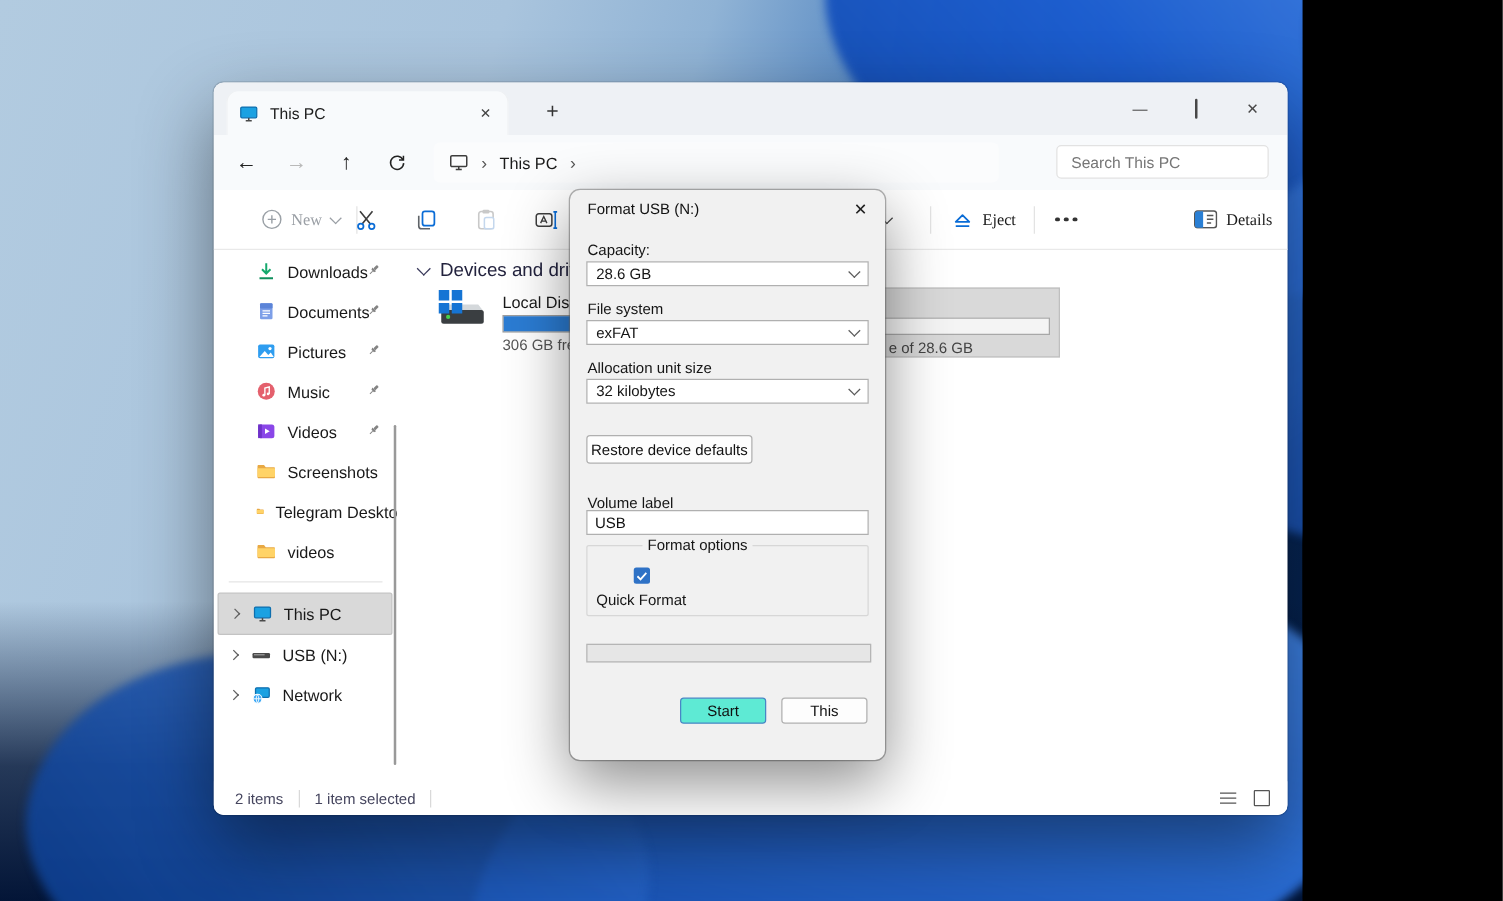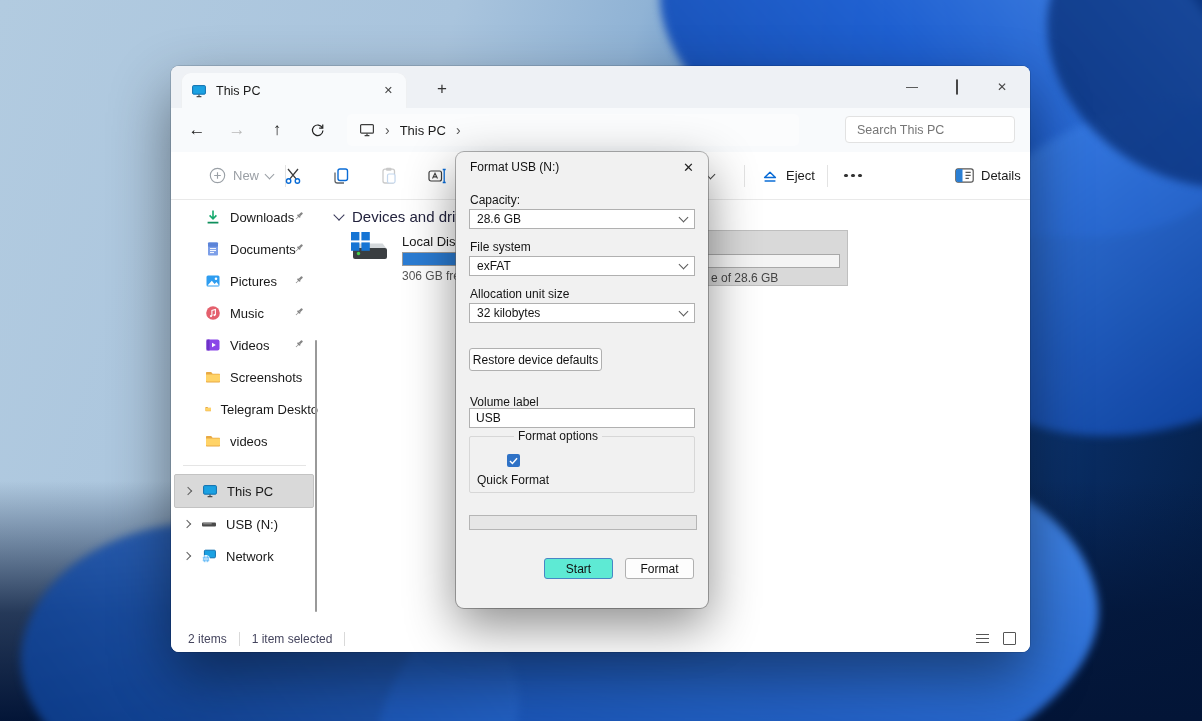--- a/index.html
+++ b/index.html
@@ -1,17 +1,17 @@
 <!DOCTYPE html>
 <html><head>
 <meta charset="utf-8">
 <style>
   html,body{margin:0;padding:0;background:#000;}
-  .stage{position:relative;width:1202px;height:721px;overflow:hidden;
-         font-family:"Liberation Sans",sans-serif;-webkit-font-smoothing:antialiased;}
+  .stage{position:relative;width:998px;height:721px;overflow:hidden;
+         font-family:"Liberation Sans",sans-serif;padding-left:44px;-webkit-font-smoothing:antialiased;}
   
   .wp{position:absolute;inset:0;
       background:linear-gradient(108deg,#b2cbe0 0%,#a9c4dd 32%,#90b3d5 45%,#5e8ec5 55%,#2c63af 64%,#124186 75%,#082a5e 87%,#041d44 100%);}
   .petal{position:absolute;filter:blur(4px);}
   .p1{left:660px;top:-140px;width:600px;height:360px;transform:rotate(22deg);
       background:linear-gradient(205deg,#5d9ef7,#1d5fd3 58%,#0c45ad);border-radius:47% 53% 58% 42%/62% 55% 45% 38%;opacity:.92;}
   .p2{left:930px;top:110px;width:430px;height:320px;transform:rotate(-16deg);
       background:linear-gradient(160deg,#3c82ec,#0b3f9f);border-radius:55% 45% 50% 50%/55% 60% 40% 45%;opacity:.9;}
   .p3{left:360px;top:470px;width:740px;height:350px;transform:rotate(-10deg);
       background:linear-gradient(25deg,#0a3d9a,#2d72dd 55%,#4c92f4);border-radius:60% 40% 45% 55%/70% 55% 45% 30%;opacity:.95;}
@@ -43,21 +43,21 @@
          padding-left:12px;box-sizing:border-box;}
   .crumb-sep{font-size:14px;color:#555;margin:0 10px;}
   .crumb-label{font-size:13px;color:#1b1b1b;}
   .searchbox{position:absolute;right:15px;top:8px;width:170px;height:27px;background:#fff;border:1px solid #e2e2e2;
              border-radius:4px;display:flex;align-items:center;box-sizing:border-box;}
   .searchbox input{border:none;outline:none;background:transparent;flex:1;font-family:"Liberation Sans",sans-serif;
              font-size:12.5px;color:#333;padding:0 0 0 11px;}
   .searchbox input::placeholder{color:#767676;}
   .search-ico{margin-right:9px;}
   
-  .toolbar{position:relative;height:48px;background:#fff;border-bottom:1px solid #e9e9e9;box-sizing:border-box;}
+  .toolbar{position:relative;height:48px;background:#fff;border-bottom:1px solid #e9e9e9;box-sizing:border-box;font-family:Liberation Serif, serif;}
   .tb-sep{position:absolute;top:13px;width:1px;height:22px;background:#e3e3e3;}
   .tb-item{position:absolute;top:0;height:47px;display:flex;align-items:center;gap:7px;}
   .tb-label{font-size:13px;color:#1b1b1b;}
   .tb-label.gray{color:#9a9fa5;}
   .chev{display:inline-block;width:6px;height:6px;border-right:1.3px solid #444;border-bottom:1.3px solid #444;
         transform:rotate(45deg);margin-top:-3px;}
   .chev.gray{border-color:#9a9fa5;}
   .dots{display:flex;gap:3.5px;}
   .dots i{width:3.5px;height:3.5px;border-radius:50%;background:#333;}
   
@@ -461,16 +461,16 @@
             <path d="M1 4.5l2.8 2.8L9 1.5" fill="none" stroke="#fff" stroke-width="1.6"></path>
           </svg>
         </span>
         <span>Quick Format</span>
       </div>
     </div>
 
     <div class="progress"></div>
 
     <div class="btn-start">Start</div>
-    <div class="btn-close">Format</div>
+    <div class="btn-close">This</div>
   </div>
 
 </div>
 
 </body></html>

